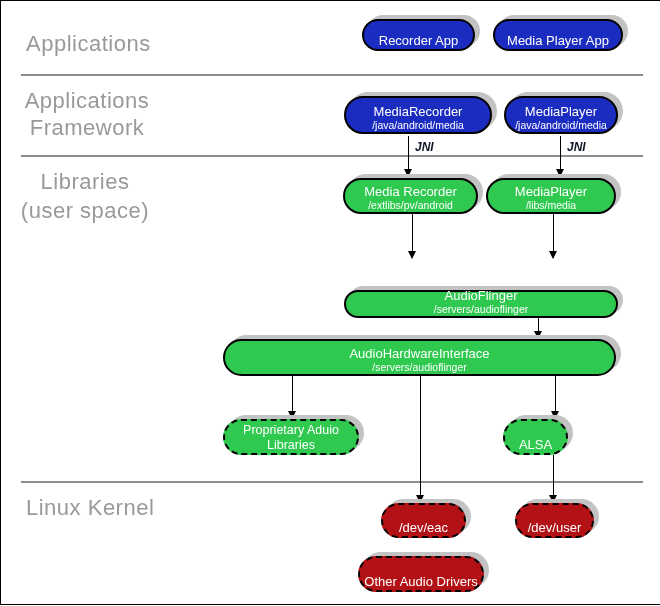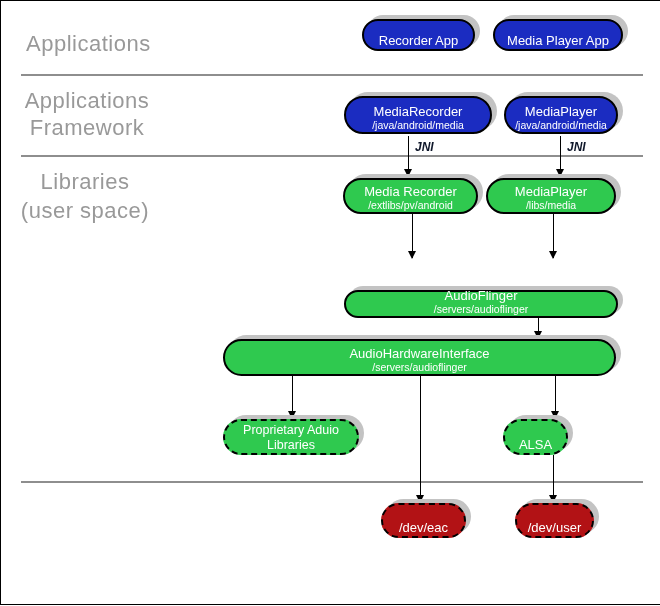--- a/index.html
+++ b/index.html
@@ -67,20 +67,21 @@
 
   <div class="sec" id="sec-apps">Applications</div>
   <div class="sec" id="sec-fw">
     <div>Applications</div>
     <div>Framework</div>
   </div>
   <div class="sec" id="sec-lib">
     <div>Libraries</div>
     <div>(user space)</div>
   </div>
+  <div class="sec" id="sec-kernel">Linux Kernel</div>
 
   <div class="divider" id="div-1"></div>
   <div class="divider" id="div-2"></div>
   <div class="divider" id="div-3"></div>
 
   <div class="arrow" id="a-jni-left"></div>
   <div class="arrow" id="a-jni-right"></div>
   <div class="arrow" id="a-mr-af"></div>
   <div class="arrow" id="a-mp-af"></div>
   <div class="arrow" id="a-af-ahi"></div>
@@ -131,14 +132,17 @@
   <div class="pill green dashed" id="n-alsa">
     <span class="pill-title">ALSA</span>
   </div>
 
   <div class="pill red dashed" id="n-dev-eac">
     <span class="pill-title">/dev/eac</span>
   </div>
   <div class="pill red dashed" id="n-dev-audio">
     <span class="pill-title">/dev/user</span>
   </div>
+  <div class="pill red dashed" id="n-other-audio-drivers">
+    <span class="pill-title">Other Audio Drivers</span>
+  </div>
 
 </div>
 
 </body></html>

